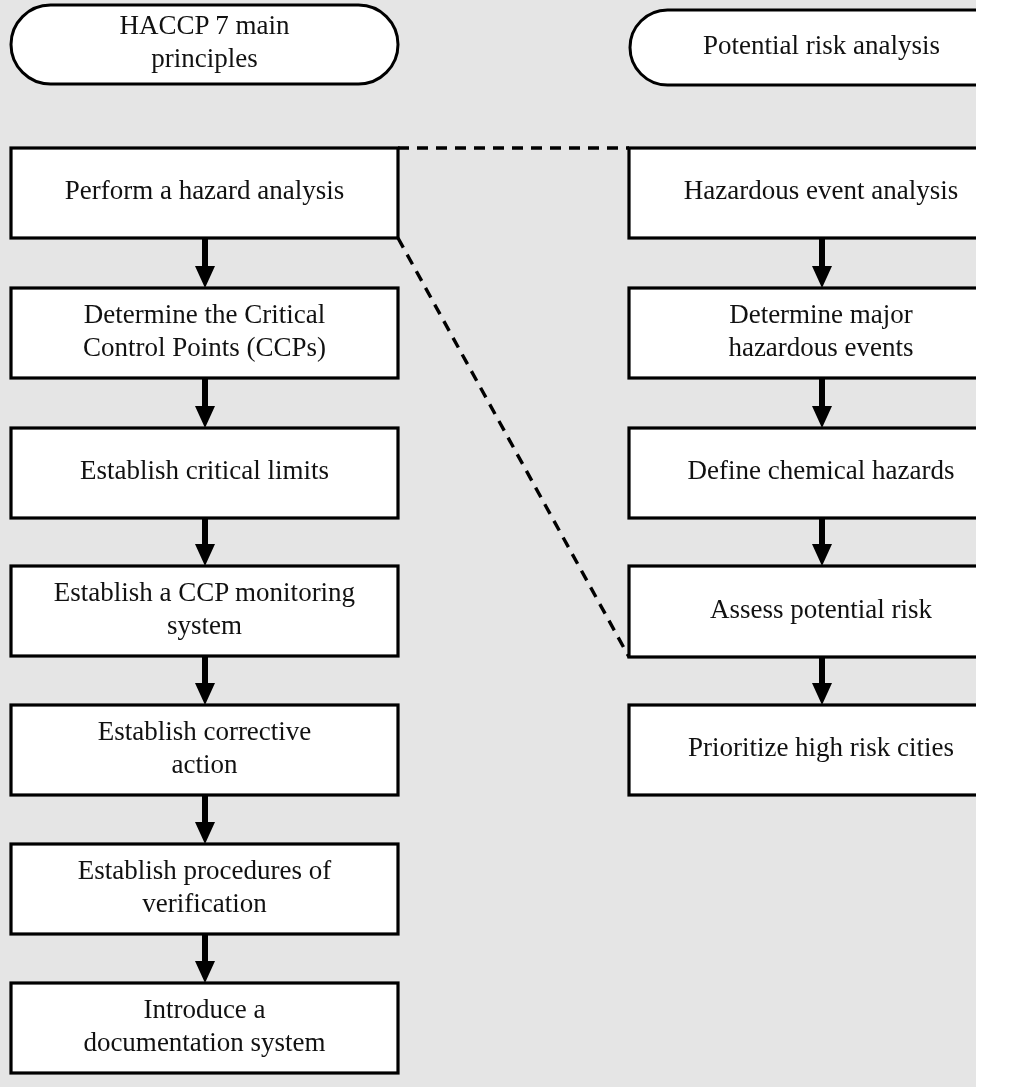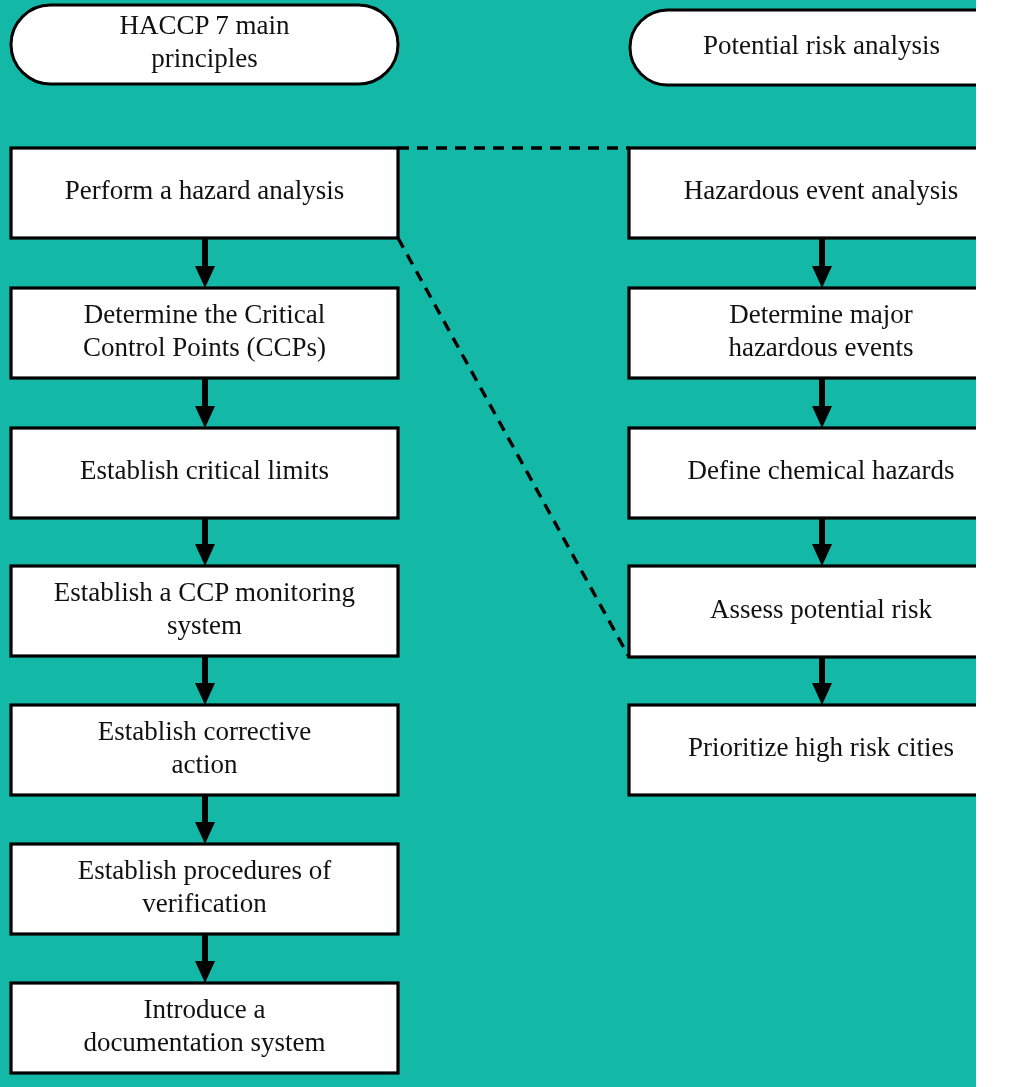--- a/index.html
+++ b/index.html
@@ -4,21 +4,21 @@
 <style>
   html, body {
     margin: 0;
     padding: 0;
     background: #ffffff;
   }
   #page {
     position: relative;
     width: 976px;
     height: 1087px;
-    background: #14b8a6;
+    background: #e5e5e5;
     overflow: hidden;
     font-family: "Liberation Serif", "DejaVu Serif", serif;
   }
   #diagram-svg {
     position: absolute;
     left: 0;
     top: 0;
     width: 1024px;
     height: 1087px;
   }

